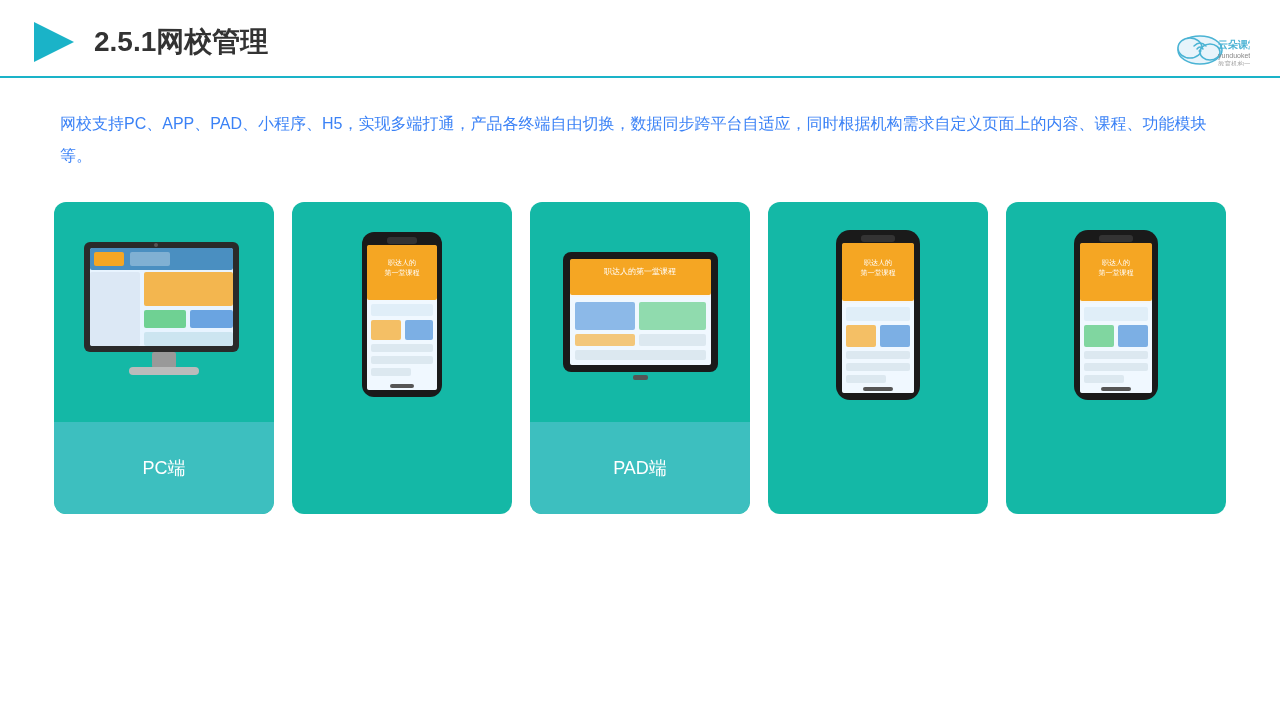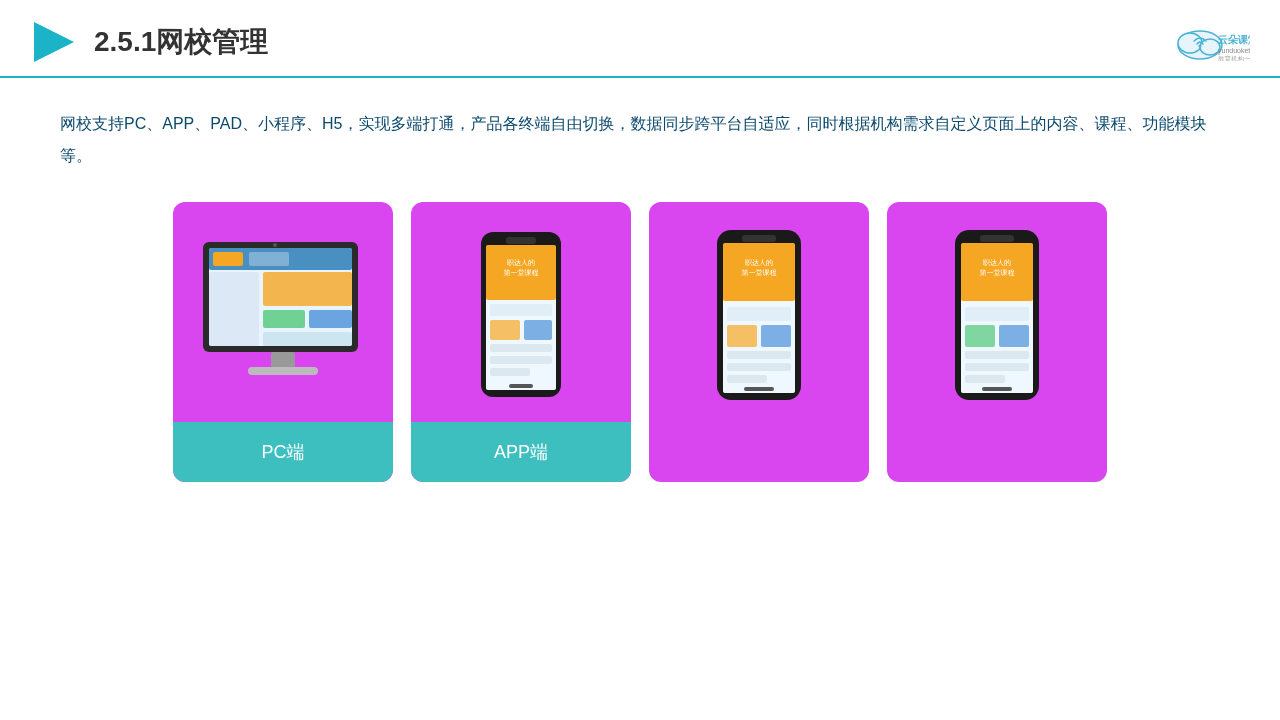--- a/index.html
+++ b/index.html
@@ -7,21 +7,21 @@
       width: 1280px;
       height: 720px;
       background: #ffffff;
       font-family: 'Microsoft YaHei', '微软雅黑', sans-serif;
       overflow: hidden;
     }
 
     
     .header {
       display: flex;
-      align-items: center;
+      align-items: flex-end;
       justify-content: space-between;
       padding: 18px 30px 10px 30px;
       border-bottom: 2px solid #1ab3c8;
     }
     .header-left {
       display: flex;
       align-items: center;
       gap: 16px;
     }
     .play-icon {
@@ -33,35 +33,35 @@
       font-weight: bold;
       color: #333;
     }
 
     
     .main {
       padding: 30px 60px 20px 60px;
     }
     .description {
       font-size: 16px;
-      color: #0c4a6e;
+      color: #3b82f6;
       line-height: 2;
       margin-bottom: 30px;
     }
 
     
     .cards-container {
       display: flex;
       gap: 18px;
       justify-content: center;
       margin-top: 10px;
     }
 
     .card {
-      background: #d946ef;
+      background: #14b8a6;
       border-radius: 12px;
       width: 220px;
       display: flex;
       flex-direction: column;
       align-items: flex-end;
       overflow: hidden;
       flex-shrink: 0;
     }
 
     .card-image-area {
@@ -74,21 +74,21 @@
       position: relative;
     }
 
     .card-label {
       width: 100%;
       background: #3dbfbf;
       color: white;
       text-align: center;
       font-size: 18px;
       font-weight: 500;
-      padding: 18px 0;
+      padding: 34px 0;
       border-radius: 0 0 12px 12px;
     }
 
     
     .brand-logo {
       display: flex;
       flex-direction: column;
       align-items: center;
     }
   </style>
@@ -176,23 +176,45 @@
           <rect x="19" y="77" width="62" height="12" rx="2" fill="#e0eef8"></rect>
           <rect x="19" y="93" width="30" height="20" rx="2" fill="#f5a623" opacity="0.7"></rect>
           <rect x="53" y="93" width="28" height="20" rx="2" fill="#4a90d9" opacity="0.7"></rect>
           <rect x="19" y="117" width="62" height="8" rx="2" fill="#dce8f0"></rect>
           <rect x="19" y="129" width="62" height="8" rx="2" fill="#dce8f0"></rect>
           <rect x="19" y="141" width="40" height="8" rx="2" fill="#dce8f0"></rect>
 
           <rect x="38" y="157" width="24" height="4" rx="2" fill="#555"></rect>
         </svg>
       </div>
-      <div class="card-label">APP端</div>
-    </div>
-
+    </div>
+
+    <div class="card">
+      <div class="card-image-area">
+
+        <svg width="175" height="150" viewBox="0 0 175 150">
+
+          <rect x="10" y="10" width="155" height="120" rx="8" ry="8" fill="#1a1a1a"></rect>
+          <rect x="17" y="17" width="141" height="106" rx="4" ry="4" fill="#f5f5f5"></rect>
+
+          <rect x="17" y="17" width="141" height="36" rx="2" fill="#f5a623"></rect>
+          <text x="87" y="32" text-anchor="middle" font-size="8" fill="white" font-family="Microsoft YaHei">职达人的第一堂课程</text>
+
+          <rect x="17" y="55" width="141" height="68" rx="2" fill="#f0f8ff"></rect>
+          <rect x="22" y="60" width="60" height="28" rx="2" fill="#4a90d9" opacity="0.6"></rect>
+          <rect x="86" y="60" width="67" height="28" rx="2" fill="#50c878" opacity="0.6"></rect>
+          <rect x="22" y="92" width="60" height="12" rx="2" fill="#f5a623" opacity="0.6"></rect>
+          <rect x="86" y="92" width="67" height="12" rx="2" fill="#dce8f0"></rect>
+          <rect x="22" y="108" width="131" height="10" rx="2" fill="#dce8f0"></rect>
+
+          <rect x="80" y="133" width="15" height="5" rx="2" fill="#555"></rect>
+        </svg>
+      </div>
+      <div class="card-label">PAD端</div>
+    </div>
 
     <div class="card">
       <div class="card-image-area">
 
         <svg width="100" height="180" viewBox="0 0 100 180">
 
           <rect x="8" y="3" width="84" height="170" rx="14" ry="14" fill="#1a1a1a"></rect>
           <rect x="14" y="16" width="72" height="150" rx="4" ry="4" fill="#f5f5f5"></rect>
 
           <rect x="33" y="8" width="34" height="7" rx="3" fill="#333"></rect>

